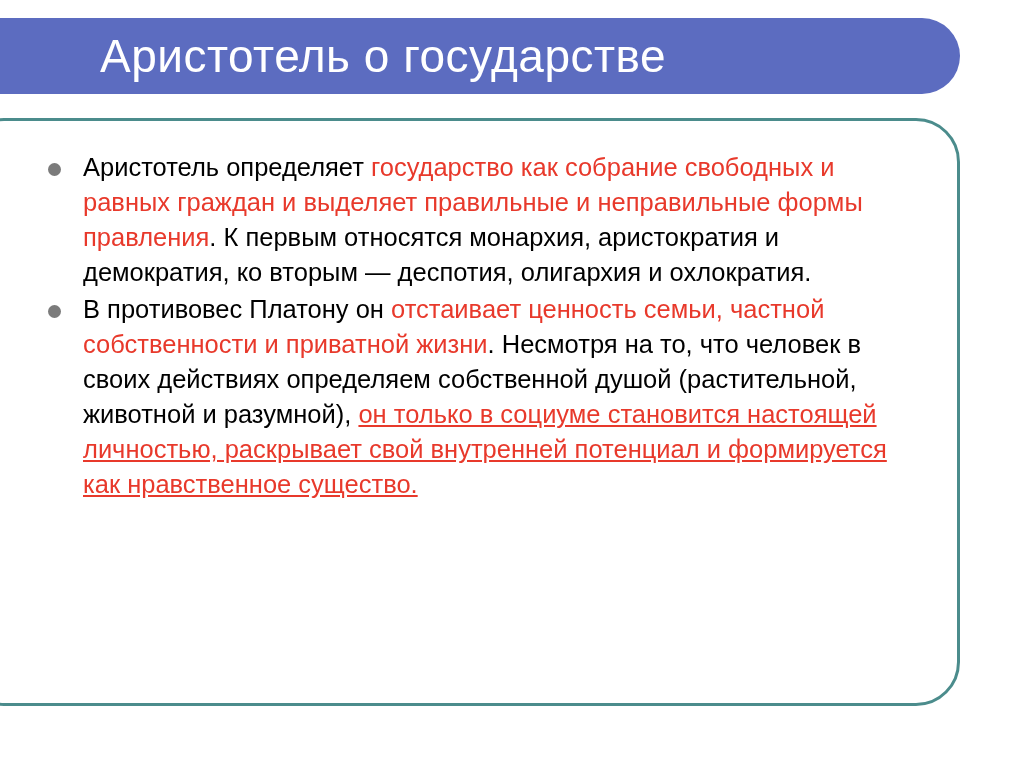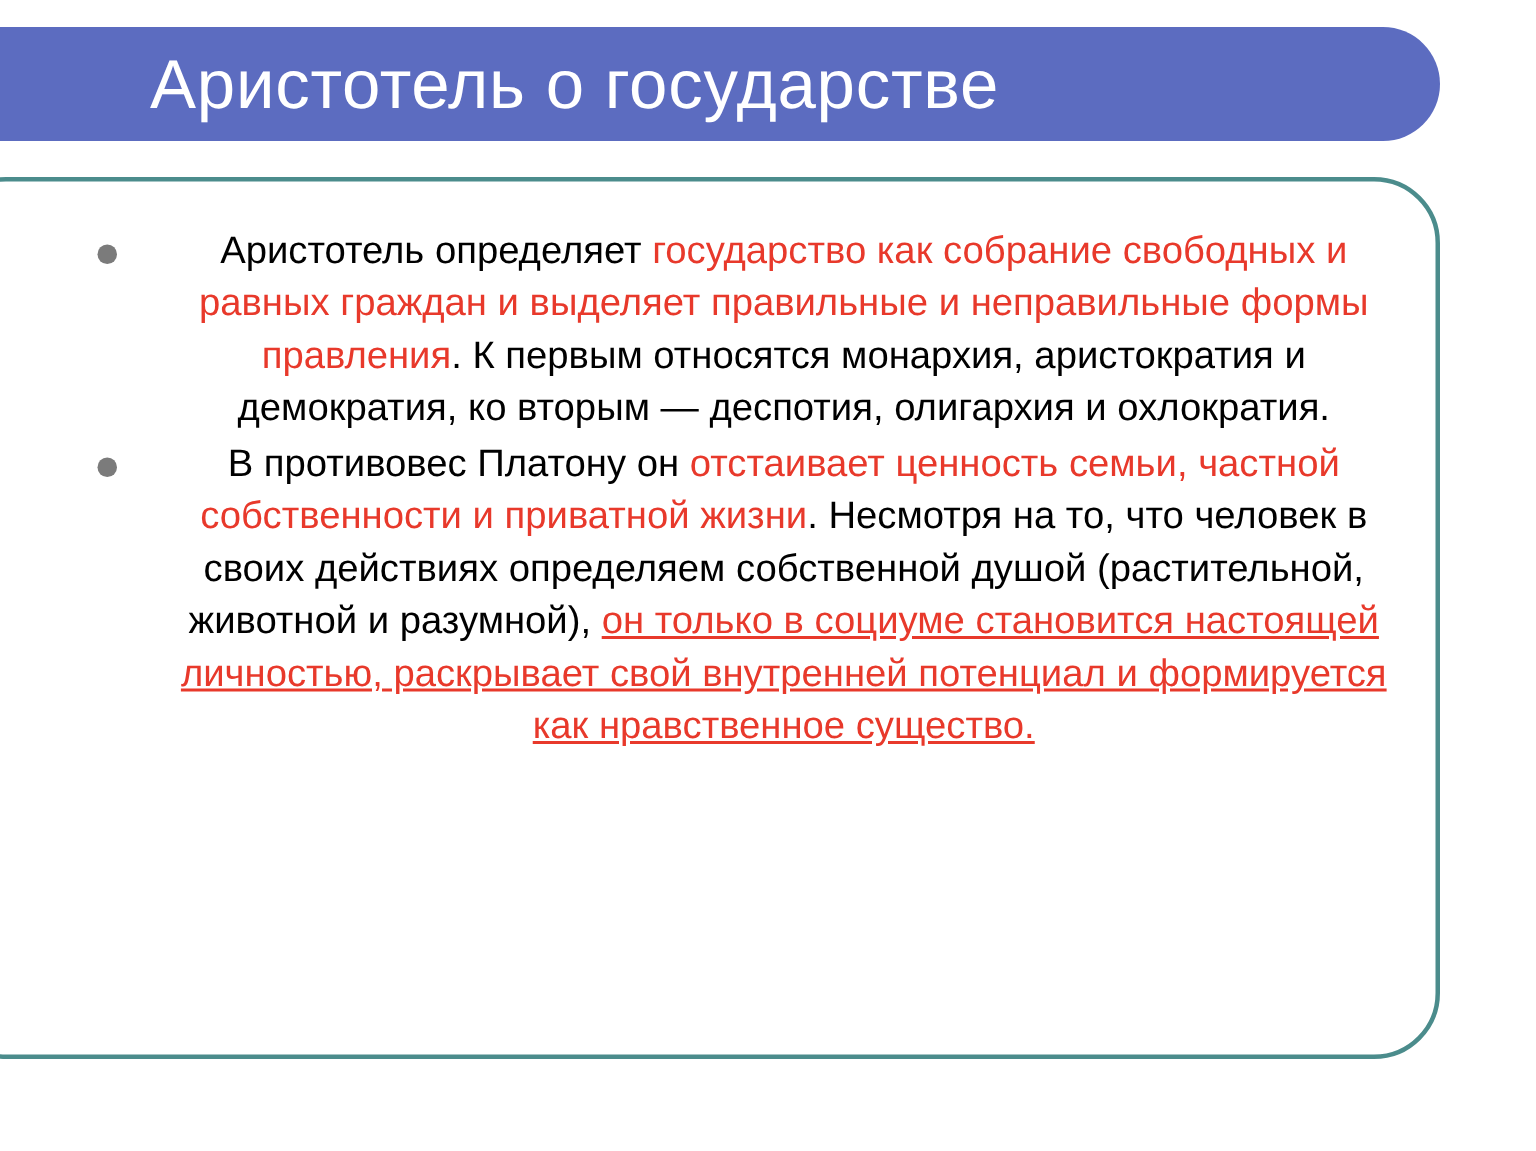--- a/index.html
+++ b/index.html
@@ -62,27 +62,26 @@
     position: absolute;
     left: 0;
     top: 124px;
     width: 908px;
     height: 5px;
     background: #ffffff;
   }
 
   .body-list {
     position: absolute;
-    left: 55px;
+    left: 38px;
     top: 150px;
     width: 890px;
     list-style: none;
     margin: 0;
     padding: 0;
-    text-align: center;
   }
 
   .bullet-item {
     position: relative;
     padding-left: 45px;
     margin-bottom: 2px;
     font-size: 25.5px;
     line-height: 35px;
     color: #000000;
   }

